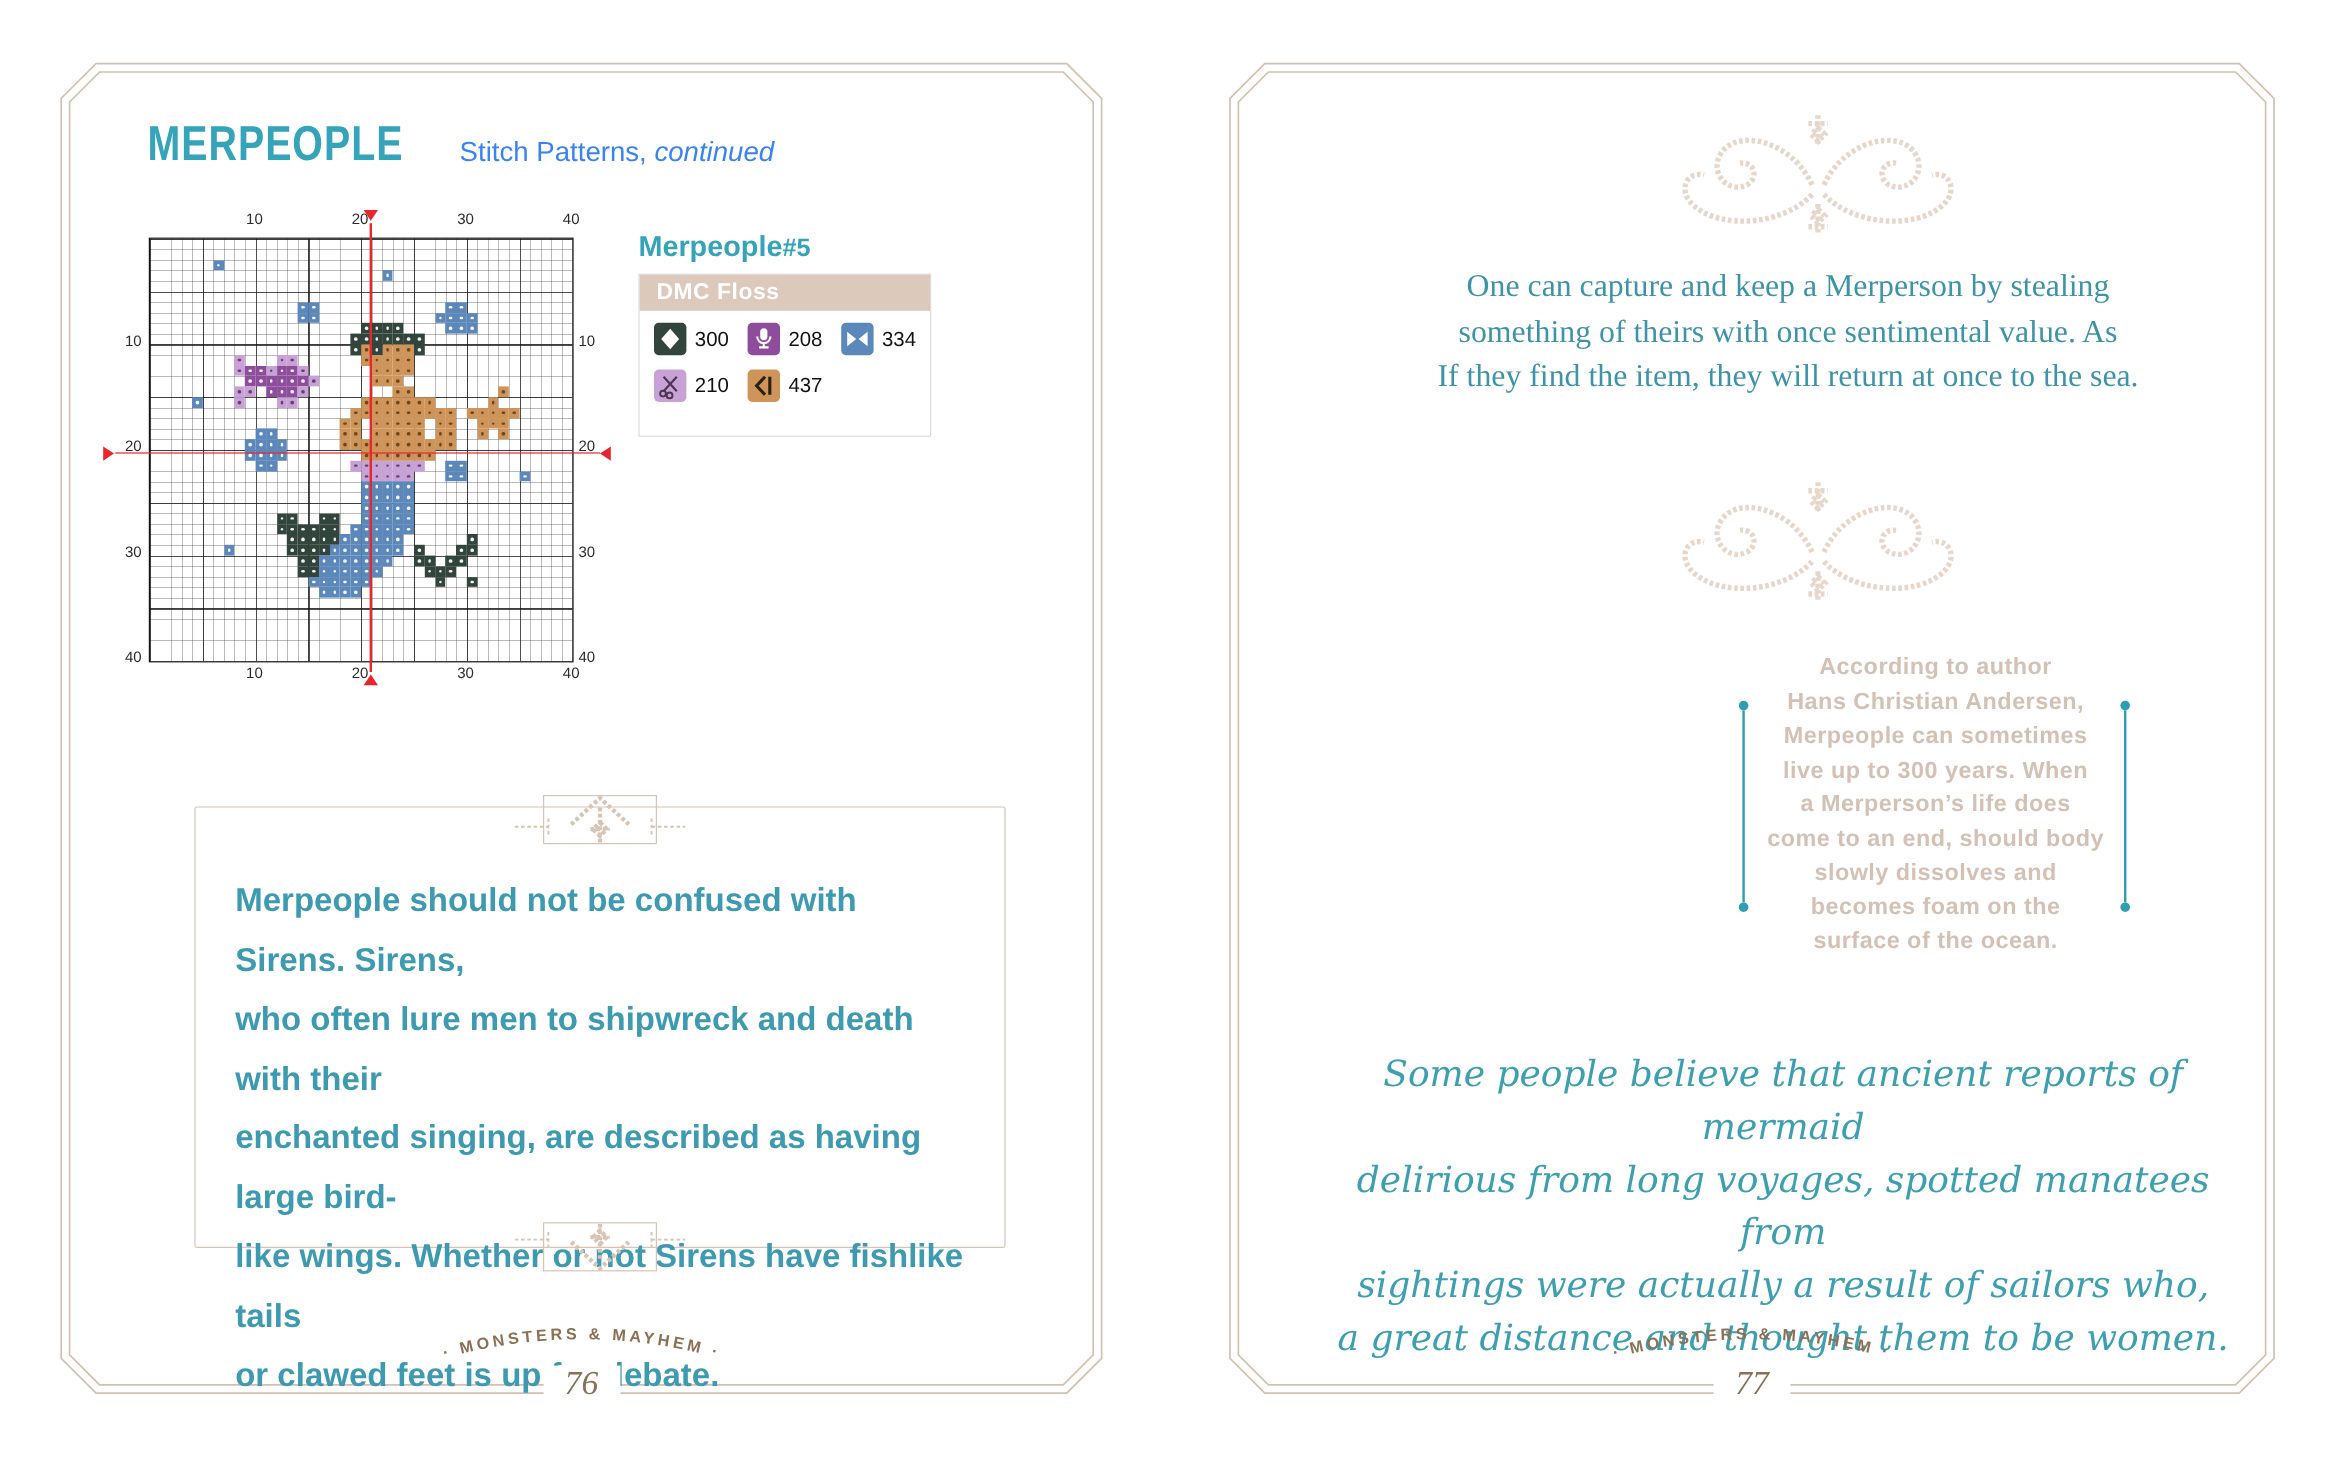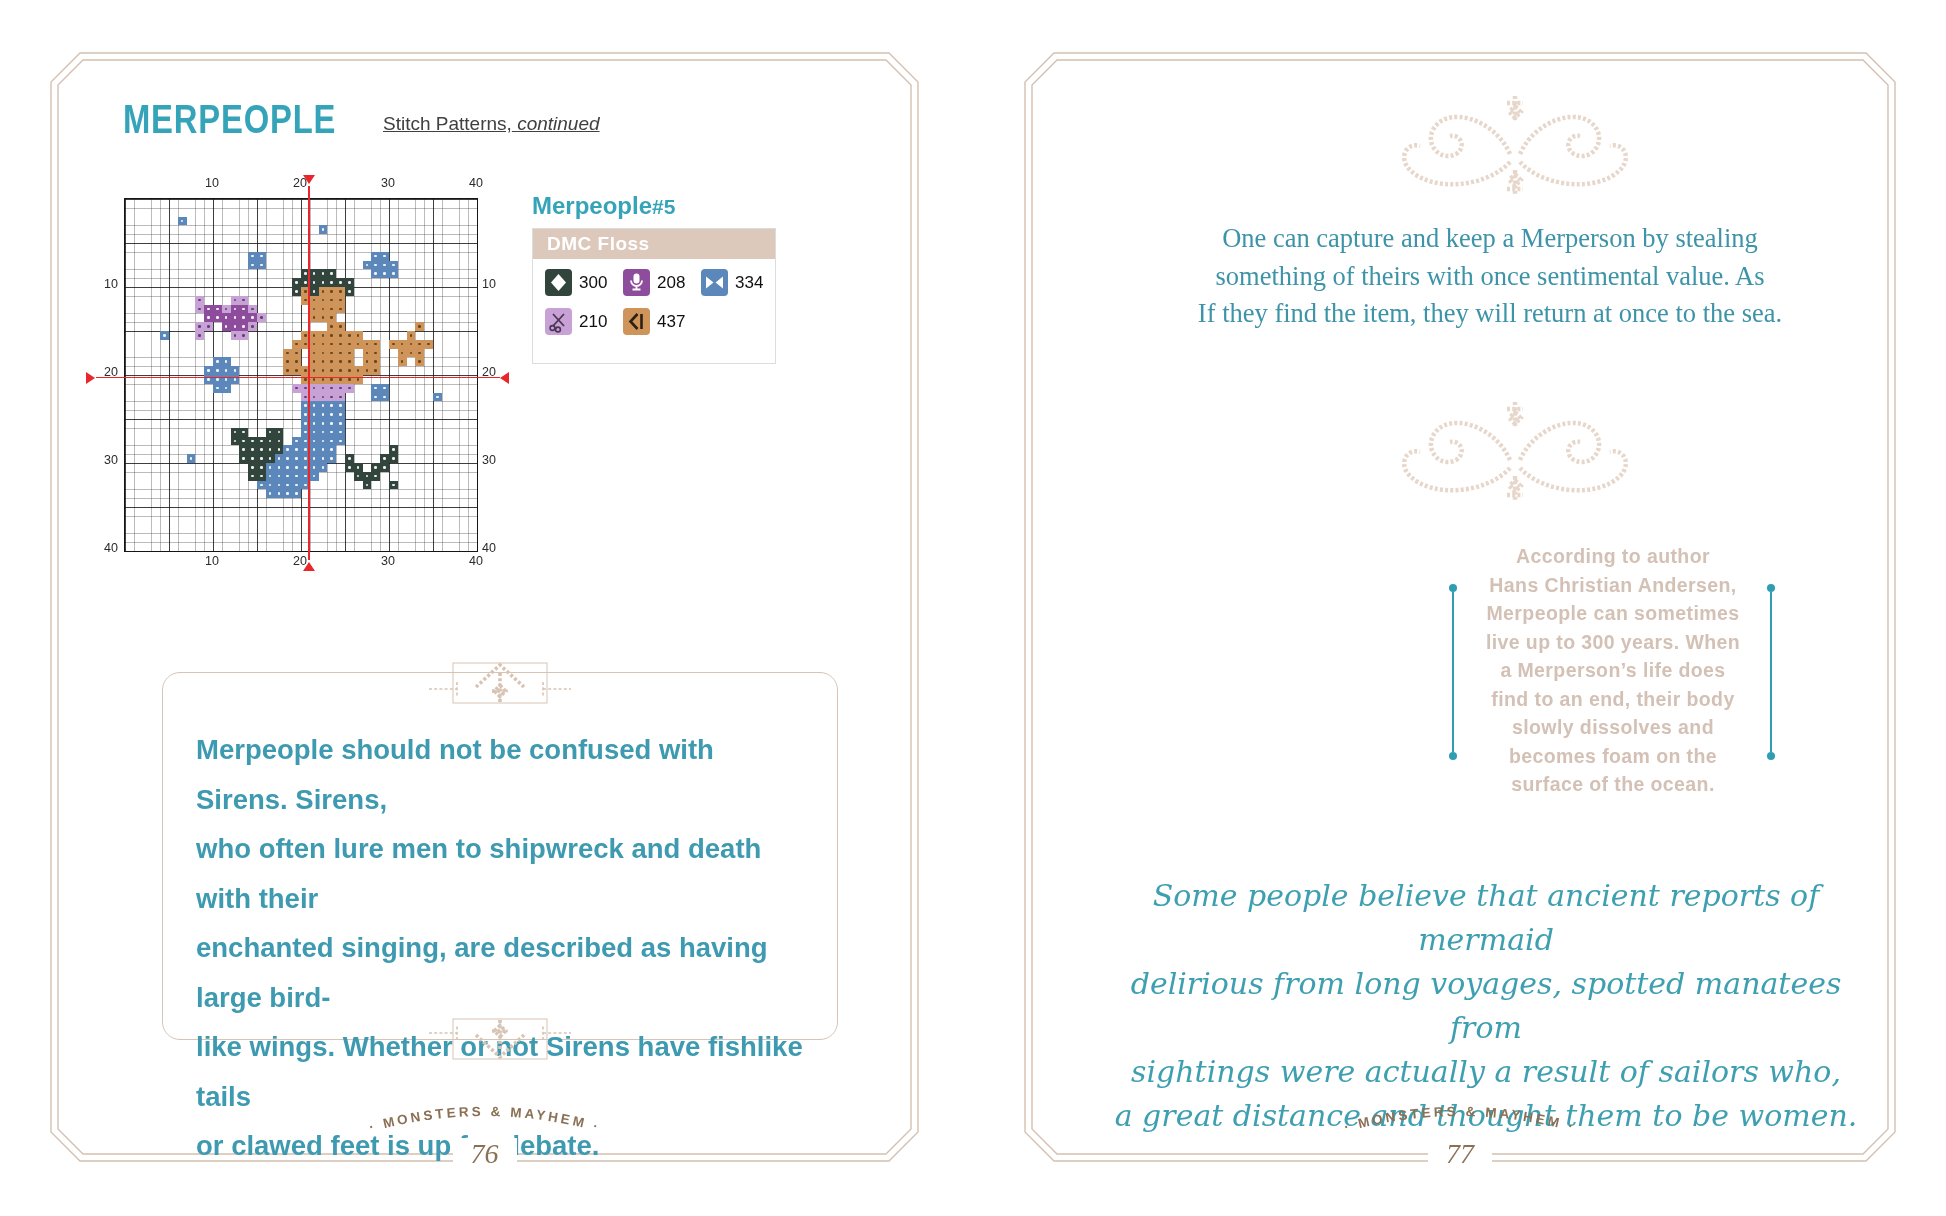--- a/index.html
+++ b/index.html
@@ -8,21 +8,21 @@
   .page{position:absolute;top:52px;height:1110px;}
   #page-left{left:50px;width:869px;}
   #page-right{left:1024px;width:872px;}
   .frame-svg{position:absolute;left:0;top:0;overflow:visible;}
   .frame-path{fill:none;stroke:#d4c0b0;stroke-width:1.4;}
   .corner{position:absolute;width:56px;height:56px;overflow:visible;}
   
   .title-row{position:absolute;left:73px;top:44px;white-space:nowrap;}
   .big-title{display:inline-block;font-size:41px;font-weight:800;letter-spacing:1px;
       color:#35a4b9;transform:scaleX(.8);transform-origin:left bottom;}
-  .subtitle{position:absolute;left:260px;top:17px;font-size:19px;color:#404040;text-decoration:underline;}
+  .subtitle{position:absolute;left:260px;top:17px;font-size:23px;color:#3b82f6;}
   .subtitle .em{font-style:italic;}
   .chart-wrap{position:absolute;left:74px;top:146px;width:352px;height:352px;}
   .grid{position:absolute;left:0;top:0;width:352px;height:352px;border:1.8px solid #151515;
      background:
        repeating-linear-gradient(to right,rgba(20,20,20,.75) 0 1px,transparent 1px 44px),
        repeating-linear-gradient(to bottom,rgba(20,20,20,.75) 0 1px,transparent 1px 44px),
        repeating-linear-gradient(to right,rgba(60,60,60,.35) 0 .7px,transparent .7px 8.8px),
        repeating-linear-gradient(to bottom,rgba(60,60,60,.35) 0 .7px,transparent .7px 8.8px),
        #fff;}
   .cell{position:absolute;width:8.8px;height:8.8px;box-sizing:border-box;z-index:2;}
@@ -52,21 +52,21 @@
   .chips{position:absolute;left:12px;top:40px;width:222px;display:grid;
       grid-template-columns:78px 78px 66px;grid-row-gap:12px;}
   .chip-item{display:flex;align-items:center;gap:7px;}
   .chip{width:27px;height:27px;border-radius:4px;flex:0 0 27px;}
   .chip svg{display:block;}
   .chip-label{font-size:17px;color:#111;}
   .chip-500{background:#32453c;} .chip-208{background:#8e4d9c;} .chip-334{background:#5b87bb;}
   .chip-210{background:#c8a2d6;} .chip-437{background:#ce9459;}
   
   .info-box{position:absolute;left:112px;top:620px;width:676px;height:368px;box-sizing:border-box;
-      border:1.4px solid #d8c4b4;border-radius:18px;}
+      border:1.4px solid #d8c4b4;border-radius:2px;}
   .info-text{position:absolute;left:33px;top:52px;width:612px;font-size:27.5px;font-weight:700;
       color:#3e9ab0;line-height:49.5px;}
   .box-motif{position:absolute;left:50%;margin-left:-75px;}
   .box-motif-top{top:-24px;}
   .box-motif-bottom{bottom:-34px;transform:scaleY(-1);}
   .box-motif path,.box-motif rect,.box-motif use{stroke:#d8c4b4;fill:none;}
   
   .footer-arch{position:absolute;left:50%;margin-left:-150px;top:1040px;overflow:visible;}
   .arch-text{font-size:13.5px;font-weight:700;letter-spacing:3px;fill:#8a7055;}
   .pagenum{position:absolute;left:50%;transform:translateX(-50%);top:1086px;background:#fff;
@@ -590,21 +590,21 @@
   <svg class="curl curl-right" width="50" height="120">
       <use href="#curl-g"></use>
     </svg>
 
   <div class="note-block">
       <div>According to author</div>
       <div>Hans Christian Andersen,</div>
       <div>Merpeople can sometimes</div>
       <div>live up to 300 years. When</div>
       <div>a Merperson’s life does</div>
-      <div>find to an end, their body</div>
+      <div>come to an end, should body</div>
       <div>slowly dissolves and</div>
       <div>becomes foam on the</div>
       <div>surface of the ocean.</div>
     </div>
 
   <div class="script-note">
       <div>Some people believe that ancient reports of mermaid</div>
       <div>delirious from long voyages, spotted manatees from</div>
       <div>sightings were actually a result of sailors who,</div>
       <div>a great distance and thought them to be women.</div>

